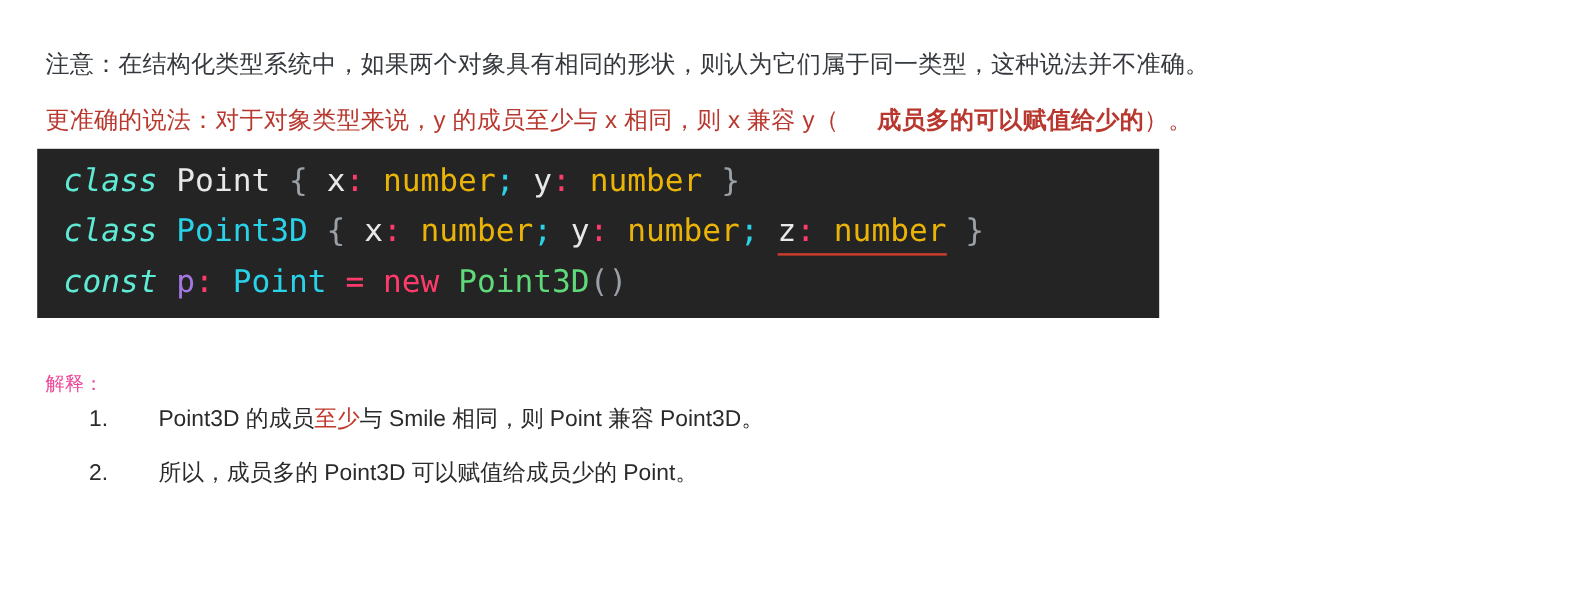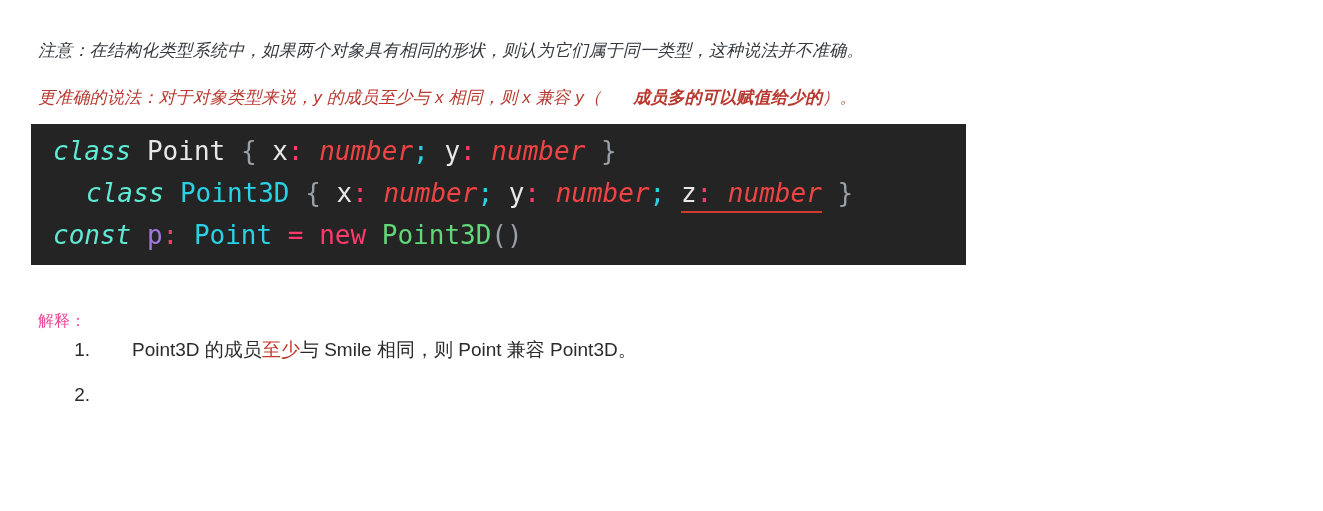--- a/index.html
+++ b/index.html
@@ -21,25 +21,24 @@
     left: 0;
     top: 0;
     width: 1323px;
     height: 511px;
   }
 
   
   .para {
     position: absolute;
     left: 38px;
-    font-size: 17px;
+    font-size: 20px;
     line-height: 30px;
     letter-spacing: 0.2px;
     white-space: nowrap;
-    font-style: italic;
   }
   .para-note {
     top: 19px;
     color: #35383d;
   }
   .para-accurate {
     top: 66px;
     color: #b8382f;
   }
   .para-accurate .strong {
@@ -62,26 +61,26 @@
   }
   .code-line {
     position: absolute;
     left: 22px;
     font-family: "DejaVu Sans Mono", "Liberation Mono", monospace;
     font-size: 26px;
     line-height: 26px;
     white-space: pre;
   }
   .code-line-0 { top: 14px; }
-  .code-line-1 { top: 56px; margin-left: 33px; }
+  .code-line-1 { top: 56px; }
   .code-line-2 { top: 98px; }
 
   .tok-kw      { color: #5eead4; font-style: italic; }
   .tok-type    { color: #2ad2e8; font-style: normal; }
-  .tok-typei   { color: #ef4444; font-style: italic; }
+  .tok-typei   { color: #eab308; }
   .tok-plain   { color: #e8e8e8; }
   .tok-punct   { color: #9aa0a6; }
   .tok-colon   { color: #ff3b6b; }
   .tok-semi    { color: #2ad2e8; }
   .tok-op      { color: #ff3b6b; }
   .tok-var     { color: #a277e0; }
   .tok-ctor    { color: #5fd97a; }
   .tok-err     { position: relative; }
   .tok-err::after {
     content: "";
@@ -158,17 +157,17 @@
   <div class="code-block" id="code-block" style="background: rgb(36, 36, 36);">
       <div class="code-line code-line-0"><span class="tok-kw">class</span><span class="tok-plain"> </span><span class="tok-plain">Point</span><span class="tok-plain"> </span><span class="tok-punct">{</span><span class="tok-plain"> </span><span class="tok-plain">x</span><span class="tok-colon">:</span><span class="tok-plain"> </span><span class="tok-typei">number</span><span class="tok-semi">;</span><span class="tok-plain"> </span><span class="tok-plain">y</span><span class="tok-colon">:</span><span class="tok-plain"> </span><span class="tok-typei">number</span><span class="tok-plain"> </span><span class="tok-punct">}</span></div>
       <div class="code-line code-line-1"><span class="tok-kw">class</span><span class="tok-plain"> </span><span class="tok-type">Point3D</span><span class="tok-plain"> </span><span class="tok-punct">{</span><span class="tok-plain"> </span><span class="tok-plain">x</span><span class="tok-colon">:</span><span class="tok-plain"> </span><span class="tok-typei">number</span><span class="tok-semi">;</span><span class="tok-plain"> </span><span class="tok-plain">y</span><span class="tok-colon">:</span><span class="tok-plain"> </span><span class="tok-typei">number</span><span class="tok-semi">;</span><span class="tok-plain"> </span><span class="tok-err"><span class="tok-plain">z</span><span class="tok-colon">:</span><span class="tok-plain"> </span><span class="tok-typei">number</span></span><span class="tok-plain"> </span><span class="tok-punct">}</span></div>
       <div class="code-line code-line-2"><span class="tok-kw">const</span><span class="tok-plain"> </span><span class="tok-var">p</span><span class="tok-colon">:</span><span class="tok-plain"> </span><span class="tok-type">Point</span><span class="tok-plain"> </span><span class="tok-op">=</span><span class="tok-plain"> </span><span class="tok-op">new</span><span class="tok-plain"> </span><span class="tok-ctor">Point3D</span><span class="tok-punct">()</span></div>
     </div>
 
   <p class="explain-title">解释：</p>
 
   <ol class="ol-list" id="explain-list">
       <li class="ol-item"><span class="ol-marker">1.</span><span>Point3D 的成员</span><span class="hl-red">至少</span><span>与 Smile 相同，则 Point 兼容 Point3D。</span></li>
-      <li class="ol-item"><span class="ol-marker">2.</span></li>
+      <li class="ol-item"><span class="ol-marker">2.</span><span>所以，成员多的 Point3D 可以赋值给成员少的 Point。</span></li>
     </ol>
 
 
 </div>
 
 </body></html>

